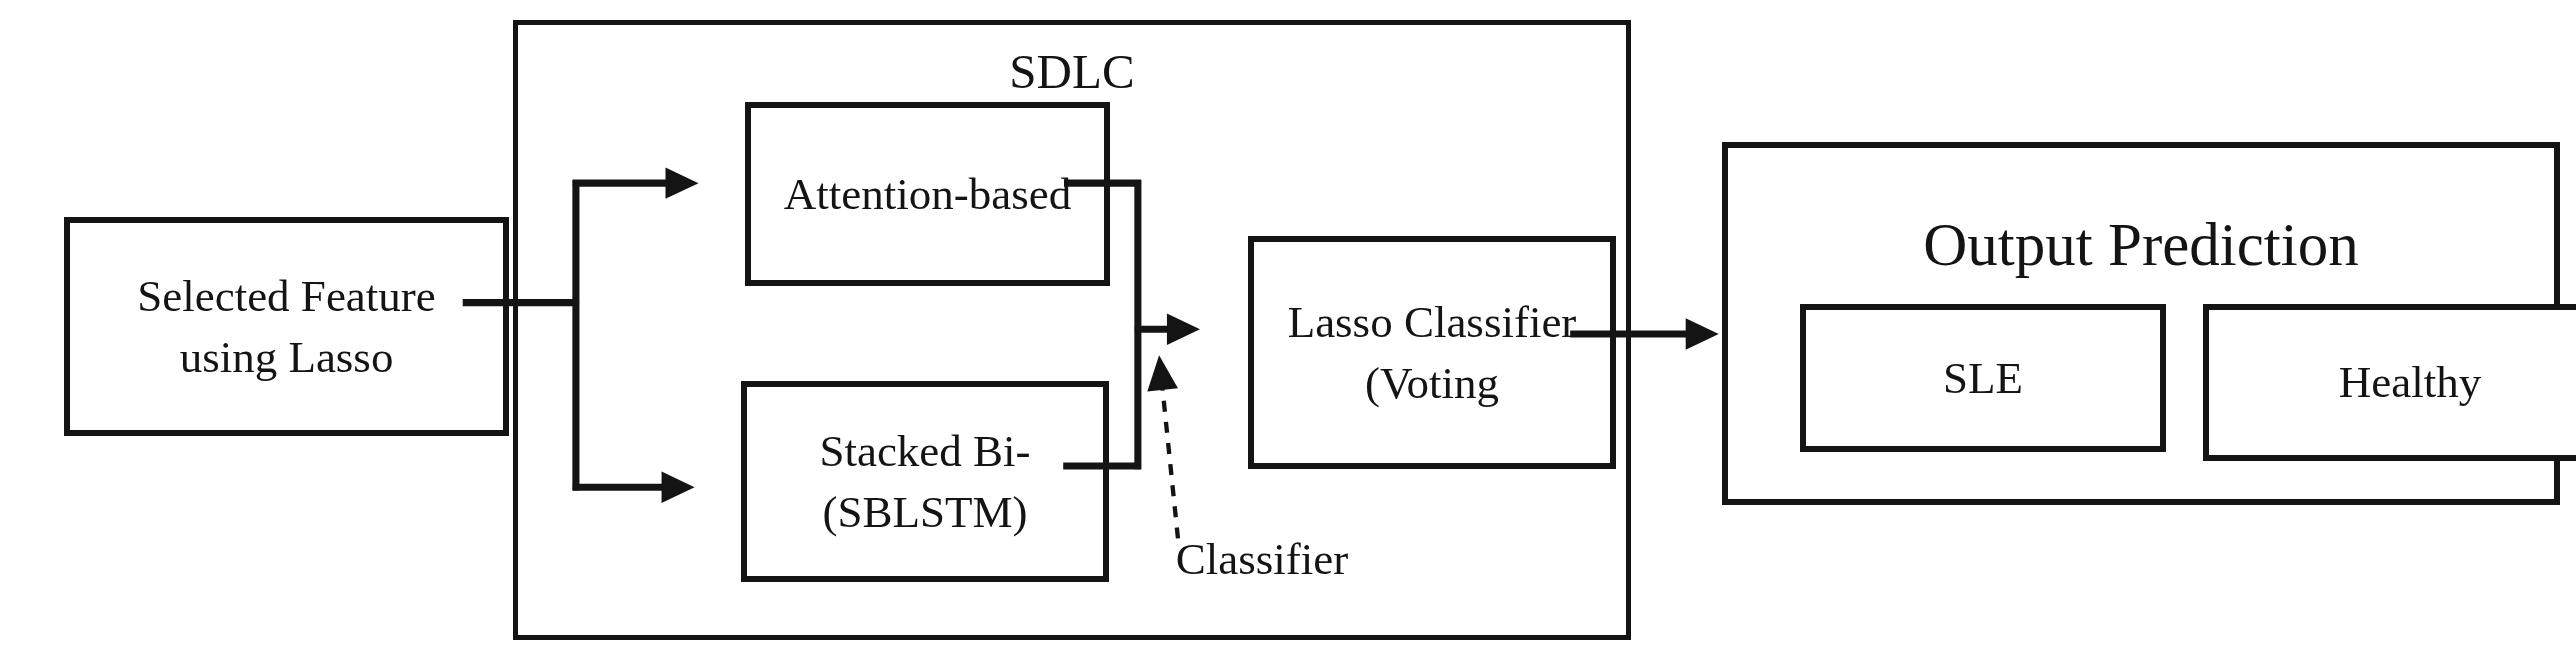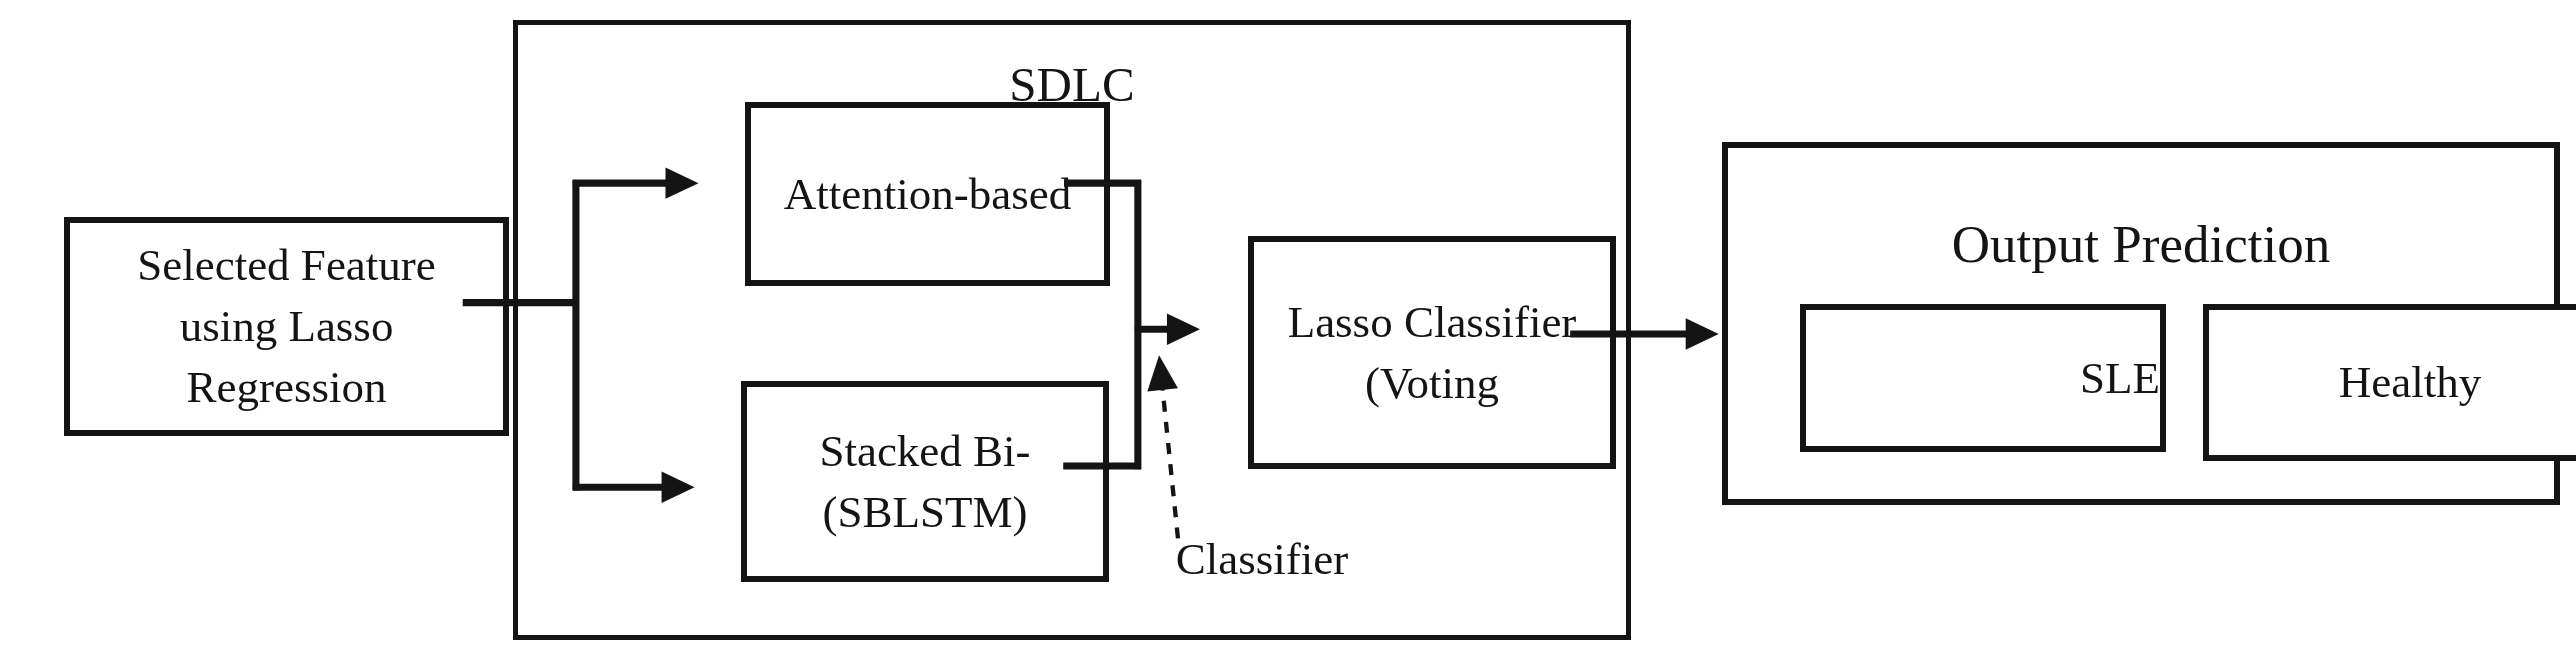--- a/index.html
+++ b/index.html
@@ -18,22 +18,22 @@
   }
   .box span{ display:block; white-space:nowrap; }
   .container{
     position:absolute; box-sizing:border-box;
     border:5.5px solid var(--ink); background:var(--bg);
   }
   .container-label{
     position:absolute; left:0; right:0; text-align:center;
     font-size:49px; line-height:49px; white-space:nowrap;
   }
-  #sdlc-label{ top:35px; }
-  #output-title{ top:72px; font-size:53px; }
+  #sdlc-label{ top:22px; }
+  #output-title{ top:72px; font-size:61px; }
   #output-box{ border-width:6.3px; }
   #integration-label{
     position:absolute; left:1140px; top:536px; width:244px;
     text-align:center; font-size:45px; line-height:47px; white-space:nowrap;
   }
   #connectors{
     position:absolute; left:0; top:0; width:2576px; height:661px;
     pointer-events:none;
   }
   #connectors .line{ stroke:var(--ink); stroke-width:9; fill:none; }
@@ -49,38 +49,37 @@
     <div class="container-label" id="sdlc-label">SDLC</div>
   </div>
 
   <div class="container" id="output-box" style="left:1722px; top:142px; width:838px; height:363px;">
     <div class="container-label" id="output-title">Output Prediction</div>
   </div>
 
   <div class="box" style="left:19px; top:217px; width:445px; height:219px;font-family:Liberation Serif, serif;">
     <span>Selected Feature</span>
     <span>using Lasso</span>
-    <span>Regression</span>
   </div>
 
   <div class="box" style="left:700px; top:102px; width:365px; height:184px;">
     <span>Attention-based</span>
   </div>
 
   <div class="box" style="left:696px; top:381px; width:368px; height:201px;">
     <span>Stacked Bi-</span>
     <span>(SBLSTM)</span>
   </div>
 
   <div class="box" style="left:1203px; top:236px; width:368px; height:233px;">
     <span>Lasso Classifier</span>
     <span>(Voting</span>
   </div>
 
-  <div class="box" style="left:1755px; top:304px; width:366px; height:148px;align-items:flex-end;">
+  <div class="box" style="left:1755px; top:304px; width:366px; height:148px;">
     <span>SLE</span>
   </div>
 
   <div class="box" style="left:2158px; top:304px; width:414px; height:157px;">
     <span>Healthy</span>
   </div>
 
   <div id="integration-label">Classifier</div>
 
   <svg id="connectors" viewBox="0 0 3276 841" aria-hidden="true">

